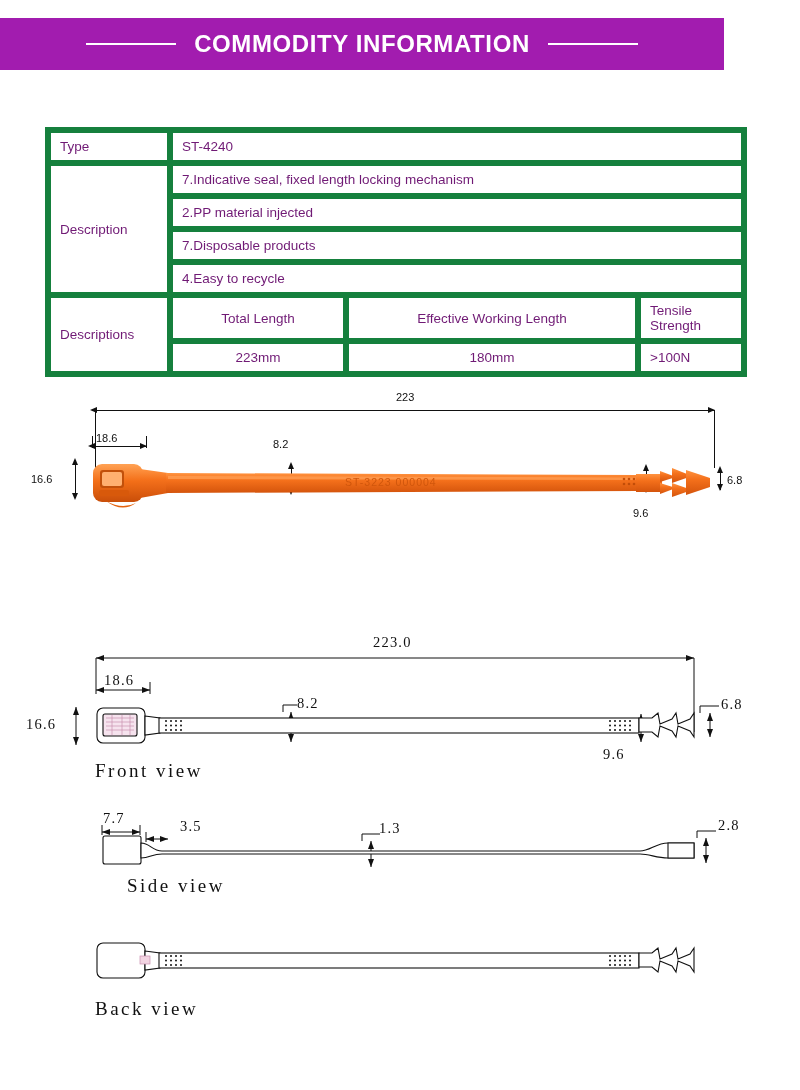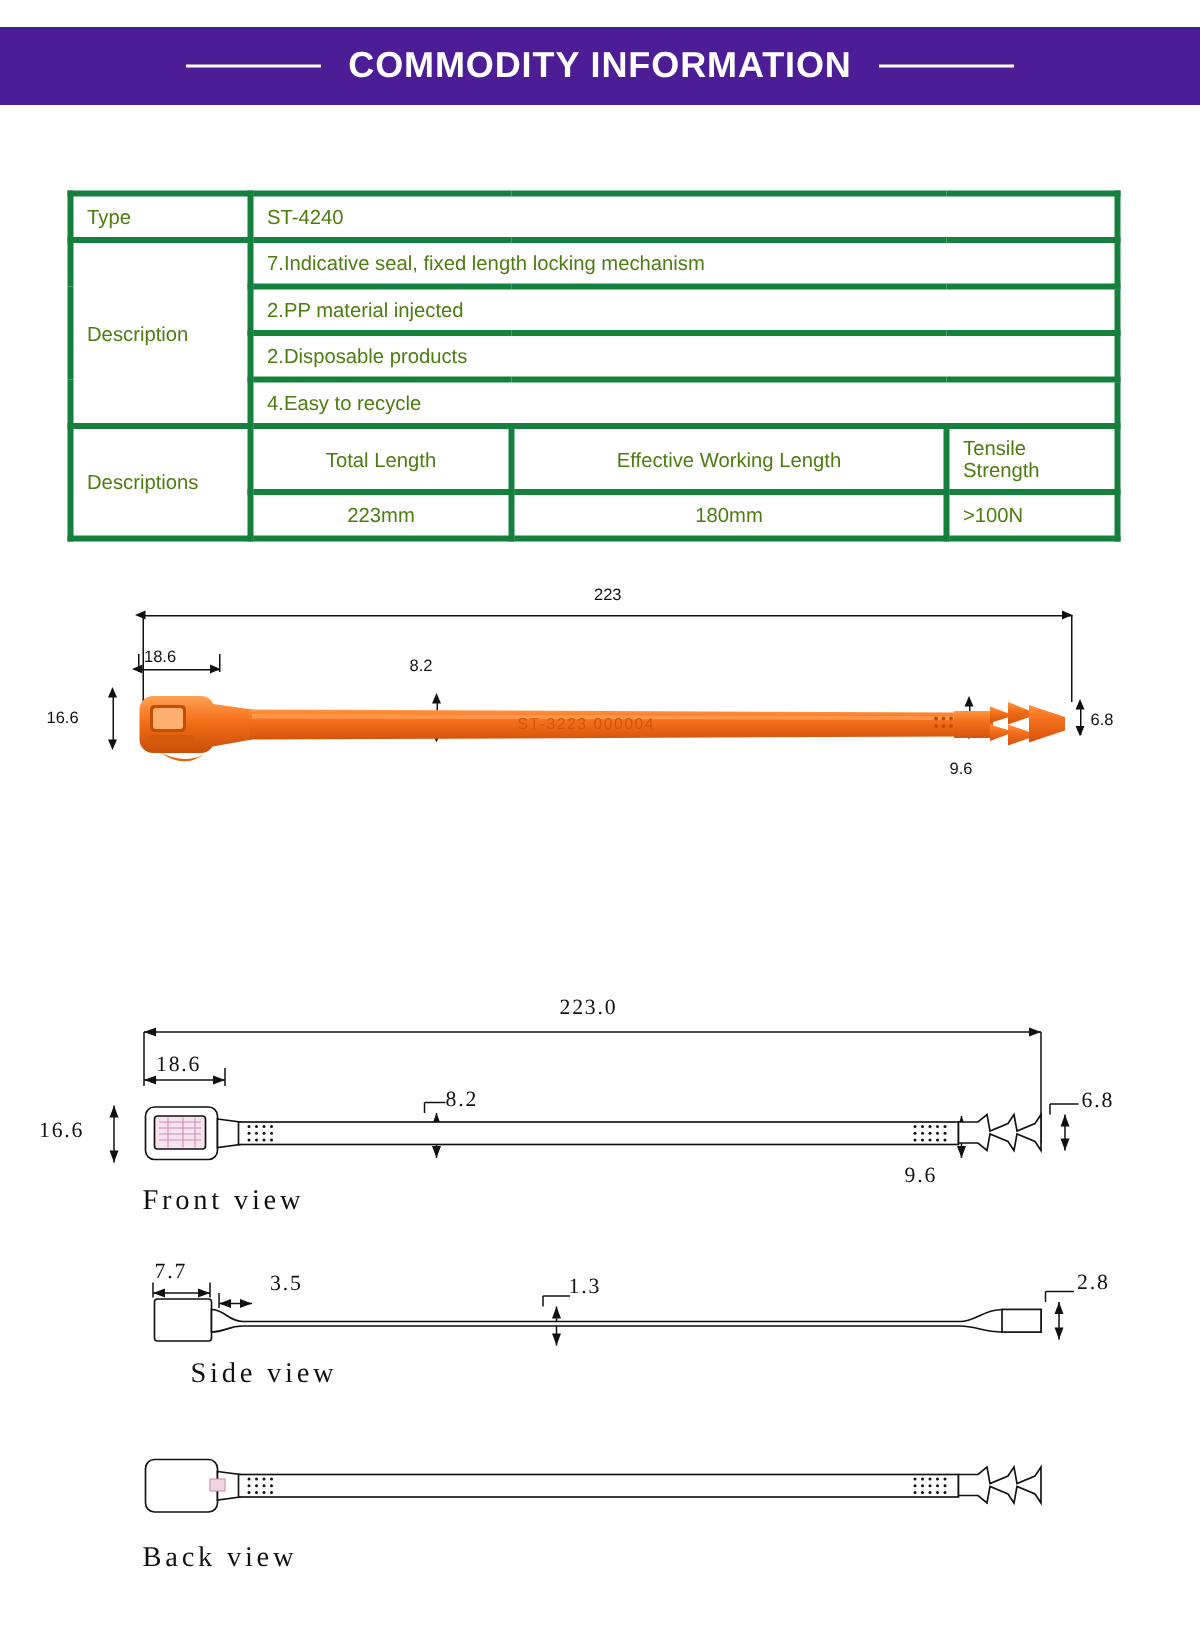--- a/index.html
+++ b/index.html
@@ -13,22 +13,22 @@
     font-family: "Liberation Sans", sans-serif;
     color: #000;
     position: relative;
     overflow: hidden;
   }
 
   
   .banner {
     position: absolute;
     left: 0; top: 18px;
-    width: 800px; height: 52px;
-    background: #4c1d95;
+    width: 724px; height: 52px;
+    background: #a21caf;
     display: flex;
     align-items: center;
     justify-content: center;
   }
   .banner-inner {
     display: flex;
     align-items: center;
     gap: 18px;
   }
   .banner-rule {
@@ -46,25 +46,25 @@
 
   
   .spec-table {
     position: absolute;
     left: 45px; top: 127px;
     width: 702px;
     border-collapse: collapse;
     font-size: 13.5px;
   }
   .spec-table td {
-    border: 4px solid #15803d;
+    border: 6px solid #15803d;
     padding: 5px 9px;
     height: 17px;
     vertical-align: middle;
-    color: #4d7c0f;
+    color: #701a75;
   }
   .lbl-col { width: 98px; }
   .c-center { text-align: center; }
 
   
   .photo-area {
     position: absolute;
     left: 0; top: 370px;
     width: 800px;
     height: 180px;
@@ -88,21 +88,21 @@
     width: 0; height: 0;
   }
   .ar-l { border-top: 3.5px solid transparent; border-bottom: 3.5px solid transparent; border-right: 7px solid #111; }
   .ar-r { border-top: 3.5px solid transparent; border-bottom: 3.5px solid transparent; border-left: 7px solid #111; }
   .ar-u { border-left: 3.5px solid transparent; border-right: 3.5px solid transparent; border-bottom: 7px solid #111; }
   .ar-d { border-left: 3.5px solid transparent; border-right: 3.5px solid transparent; border-top: 7px solid #111; }
 
   
   .draw-area {
     position: absolute;
-    left: 0; top: 650px;
+    left: 0; top: 620px;
     width: 708px;
     height: 440px;
   }
   .view-label {
     position: absolute;
     font-family: "Liberation Serif", serif;
     font-size: 19px;
     letter-spacing: 2.5px;
     color: #111;
   }
@@ -134,21 +134,21 @@
     <td colspan="3">ST-4240</td>
   </tr>
   <tr>
     <td class="lbl-col" rowspan="4">Description</td>
     <td colspan="3">7.Indicative seal, fixed length locking mechanism</td>
   </tr>
   <tr>
     <td colspan="3">2.PP material injected</td>
   </tr>
   <tr>
-    <td colspan="3">2.Disposable products</td>
+    <td colspan="3">7.Disposable products</td>
   </tr>
   <tr>
     <td colspan="3">4.Easy to recycle</td>
   </tr>
   <tr>
     <td class="lbl-col" rowspan="2">Descriptions</td>
     <td class="c-center" style="width:152px">Total Length</td>
     <td class="c-center" style="width:268px">Effective Working Length</td>
     <td>Tensile Strength</td>
   </tr>

